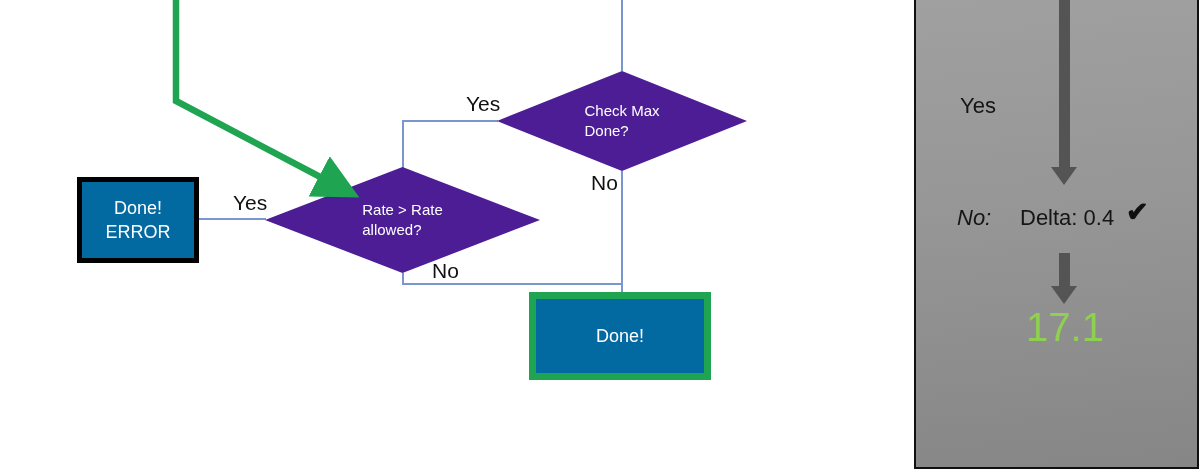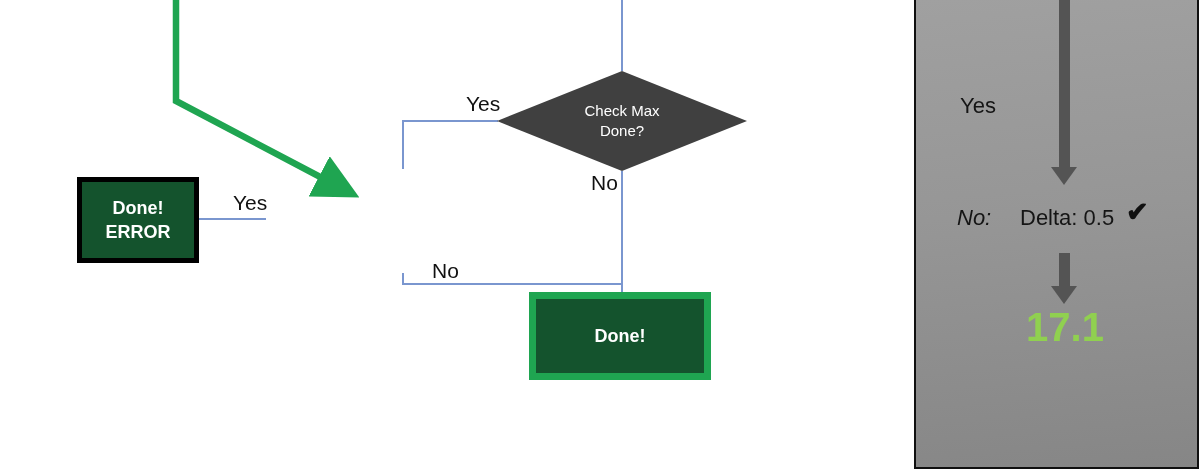--- a/index.html
+++ b/index.html
@@ -6,31 +6,31 @@
   .canvas{
     position:relative;width:1202px;height:472px;overflow:hidden;
     background:#ffffff;font-family:"Liberation Sans",sans-serif;
   }
   
   .conn{position:absolute;background:#7a96cf;}
   .conn.h{height:2px;}
   .conn.v{width:2px;}
   
   .diamond{
-    position:absolute;background:#404040;
+    position:absolute;background:#4c1d95;
     clip-path:polygon(50% 0,100% 50%,50% 100%,0 50%);
     display:flex;align-items:center;justify-content:center;
-    color:#ffffff;text-align:center;font-size:15px;line-height:1.35;
+    color:#ffffff;text-align:left;font-size:15px;line-height:1.35;
   }
   .diamond .txt span{display:block;}
   
   .termbox{
-    position:absolute;background:#14532d;color:#ffffff;
+    position:absolute;background:#0369a1;color:#ffffff;
     display:flex;flex-direction:column;align-items:center;justify-content:center;
-    font-size:18px;line-height:1.35;text-align:center;box-sizing:border-box;font-weight:bold;
+    font-size:18px;line-height:1.35;text-align:center;box-sizing:border-box;
   }
   .termbox.error{border:5px solid #000000;}
   .termbox.done{border:7px solid #1FA551;}
   
   .lbl{position:absolute;color:#111111;font-size:21px;}
   
   .green-arrow{position:absolute;left:0;top:0;pointer-events:none;}
   
   .panel{
     position:absolute;left:914px;top:0;width:285px;height:469px;
@@ -40,21 +40,21 @@
   }
   .panel .ptext{position:absolute;color:#151515;font-size:22px;}
   .arrow-shaft{position:absolute;width:11px;background:#545454;}
   .arrow-head{
     position:absolute;width:0;height:0;
     border-left:13px solid transparent;border-right:13px solid transparent;
     border-top:18px solid #545454;
   }
   .check{position:absolute;color:#101010;font-size:27px;font-weight:bold;}
   .result{
-    position:absolute;color:#90D050;font-size:40px;font-weight:bold;
+    position:absolute;color:#90D050;font-size:40px;font-weight:normal;
     width:120px;text-align:center;
   }
 </style>
 </head>
 <body>
 
 <div class="canvas">
 
   <div class="conn v" style="left:621px;top:0;height:71px;"></div>
 
@@ -68,20 +68,26 @@
   <div class="conn v" style="left:402px;top:273px;height:11px;"></div>
   <div class="conn h" style="left:402px;top:283px;width:221px;"></div>
 
   <div class="diamond" style="left:497px;top:71px;width:250px;height:100px;">
     <div class="txt">
       <span>Check Max</span>
       <span>Done?</span>
     </div>
   </div>
 
+  <div class="diamond" style="left:265px;top:167px;width:275px;height:106px;">
+    <div class="txt">
+      <span>Rate &gt; Rate</span>
+      <span>allowed?</span>
+    </div>
+  </div>
 
   <div class="lbl" style="left:466px;top:92px;">Yes</div>
   <div class="lbl" style="left:591px;top:171px;">No</div>
   <div class="lbl" style="left:233px;top:191px;">Yes</div>
   <div class="lbl" style="left:432px;top:259px;">No</div>
 
   <div class="termbox error" style="left:77px;top:177px;width:122px;height:86px;">
     <span>Done!</span>
     <span>ERROR</span>
   </div>
@@ -100,21 +106,21 @@
   </svg>
 
   <div class="panel">
 
     <div class="arrow-shaft" style="left:143px;top:0;height:168px;"></div>
     <div class="arrow-head" style="left:135px;top:167px;"></div>
 
     <div class="ptext" style="left:44px;top:93px;">Yes</div>
 
     <div class="ptext" style="left:41px;top:205px;font-style:italic;">No:</div>
-    <div class="ptext" style="left:104px;top:205px;">Delta: 0.5</div>
+    <div class="ptext" style="left:104px;top:205px;">Delta: 0.4</div>
     <div class="check" style="left:210px;top:196px;">✔</div>
 
     <div class="arrow-shaft" style="left:143px;top:253px;height:34px;"></div>
     <div class="arrow-head" style="left:135px;top:286px;"></div>
 
     <div class="result" style="left:89px;top:305px;">17.1</div>
   </div>
 
 </div>
 

